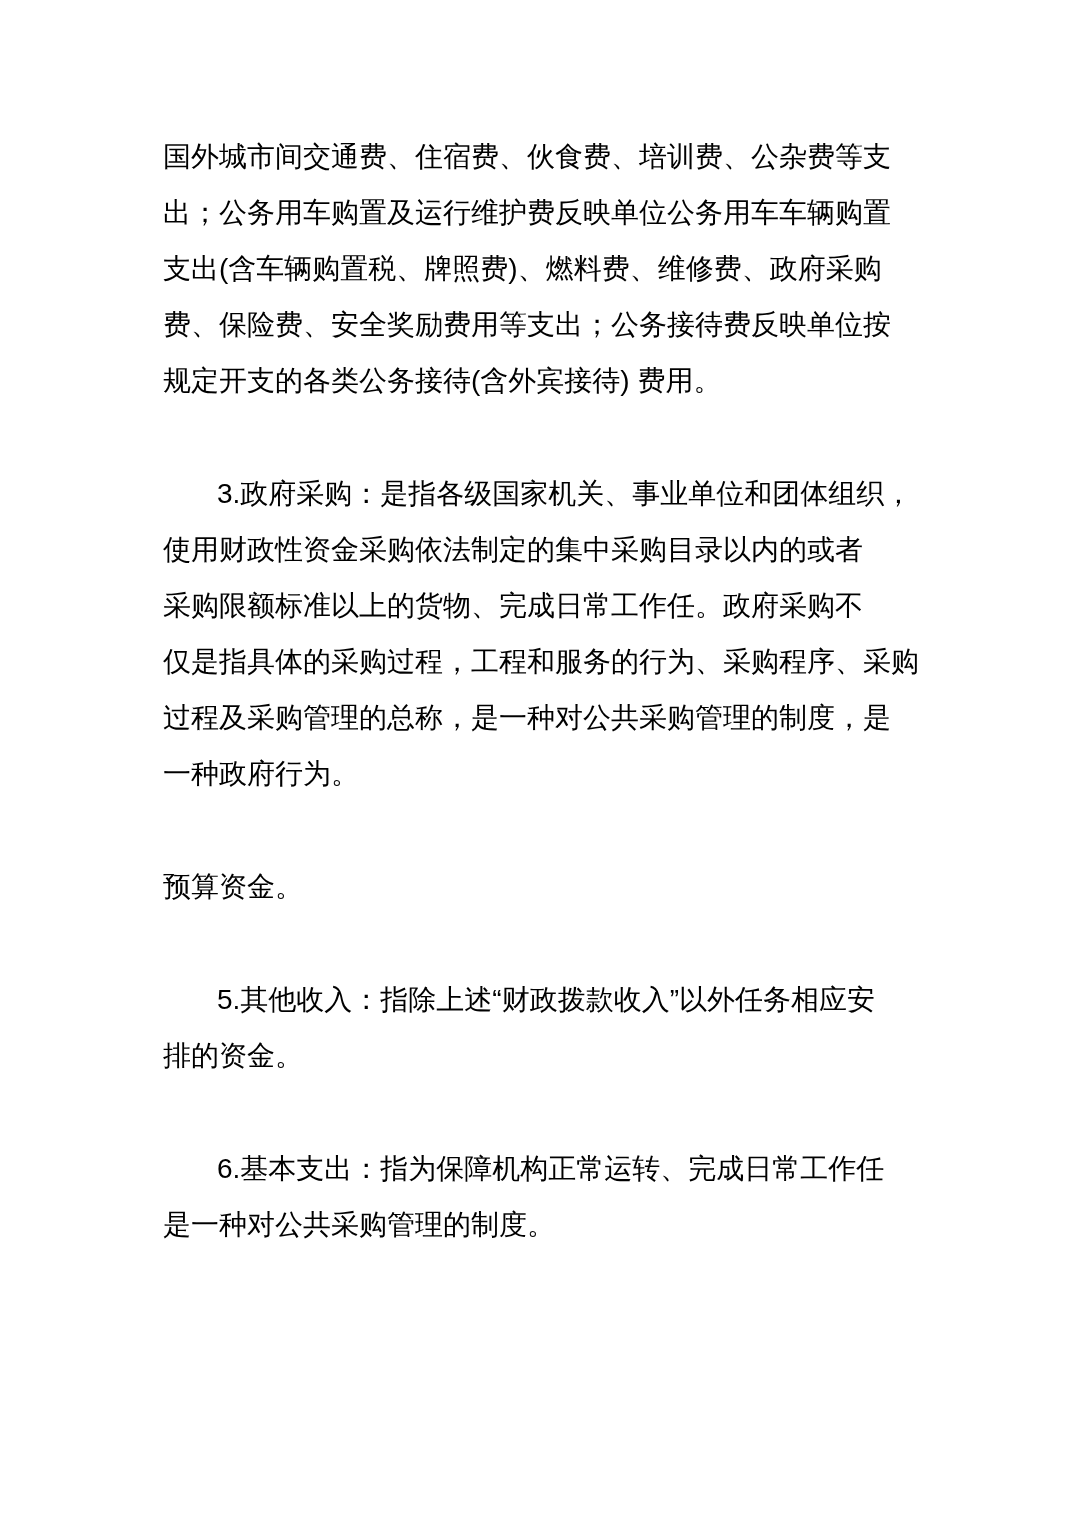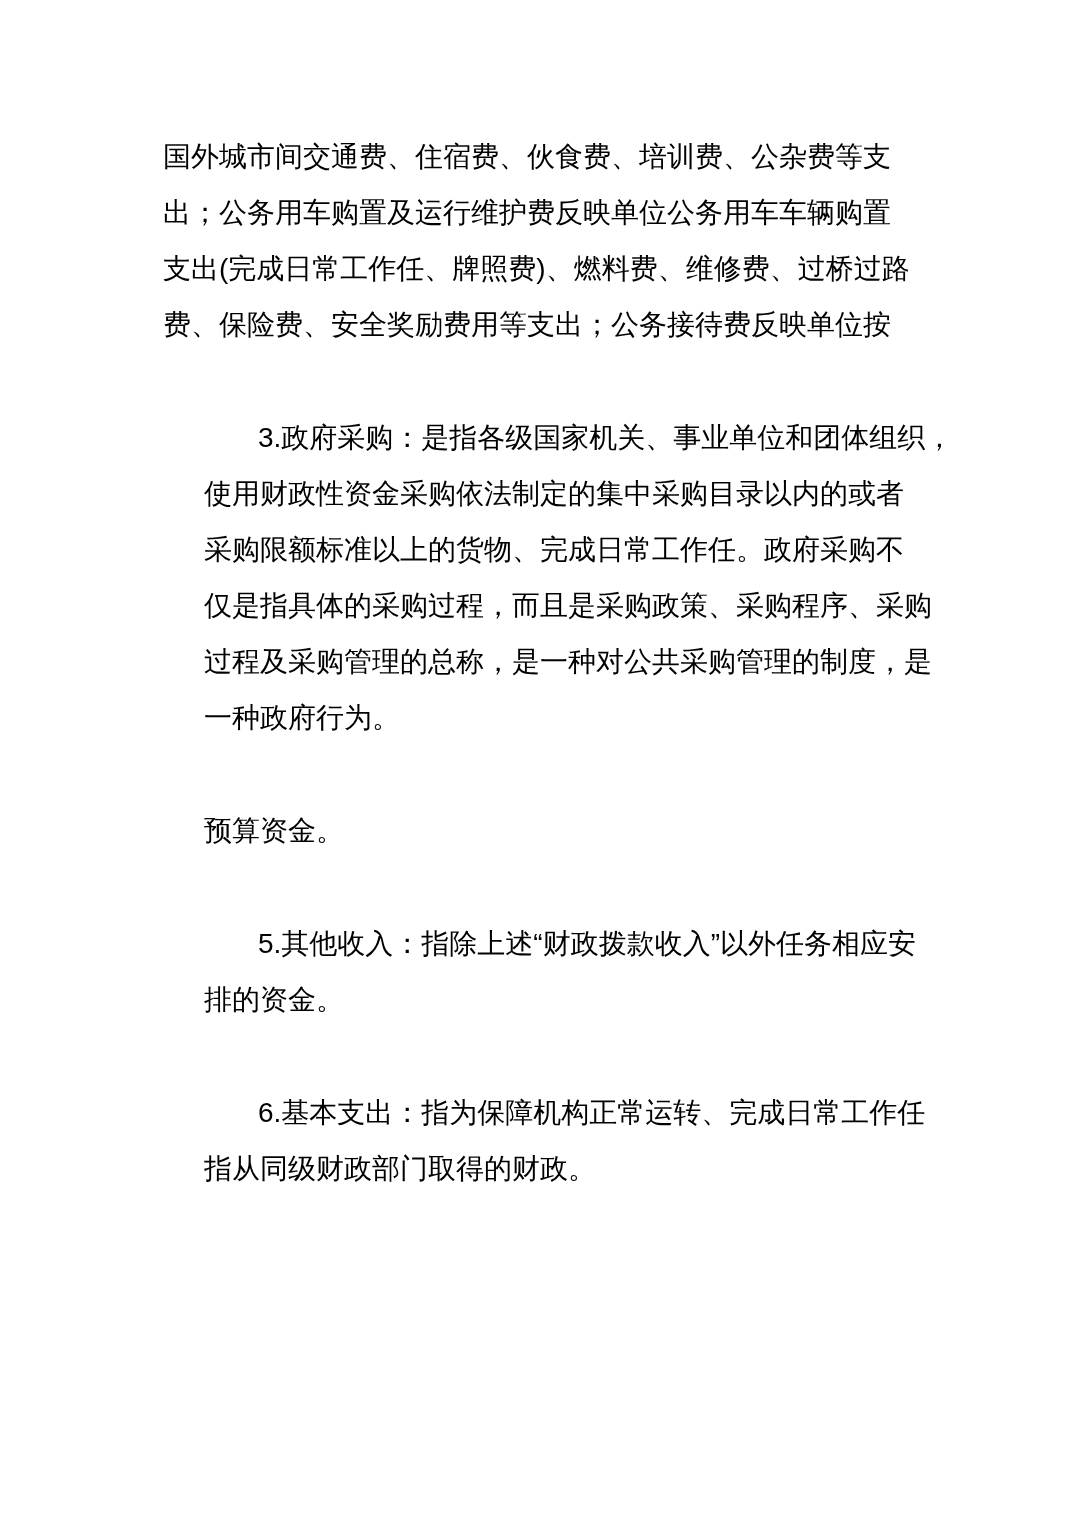--- a/index.html
+++ b/index.html
@@ -23,21 +23,20 @@
   }
   .para {
     margin: 0;
     font-size: 28px;
     line-height: 56px;
     color: #000000;
     letter-spacing: 0;
   }
   .para + .para {
     margin-top: 57px;
-    margin-left: 41px;
   }
   .line {
     display: block;
     white-space: nowrap;
     text-align: justify;
     text-align-last: justify;
   }
   .line.last {
     text-align-last: left;
   }
@@ -46,40 +45,41 @@
   }
 </style>
 </head>
 <body>
 
 <div class="page">
 
   <p class="para">
     <span class="line">国外城市间交通费、住宿费、伙食费、培训费、公杂费等支</span>
     <span class="line">出；公务用车购置及运行维护费反映单位公务用车车辆购置</span>
-    <span class="line">支出(完成日常工作任、牌照费)、燃料费、维修费、过桥过路</span>
+    <span class="line">支出(含车辆购置税、牌照费)、燃料费、维修费、政府采购</span>
     <span class="line">费、保险费、安全奖励费用等支出；公务接待费反映单位按</span>
+    <span class="line last">规定开支的各类公务接待(含外宾接待) 费用。</span>
   </p>
 
   <p class="para">
     <span class="line first-indent">3.政府采购：是指各级国家机关、事业单位和团体组织，</span>
     <span class="line">使用财政性资金采购依法制定的集中采购目录以内的或者</span>
     <span class="line">采购限额标准以上的货物、完成日常工作任。政府采购不</span>
-    <span class="line">仅是指具体的采购过程，而且是采购政策、采购程序、采购</span>
+    <span class="line">仅是指具体的采购过程，工程和服务的行为、采购程序、采购</span>
     <span class="line">过程及采购管理的总称，是一种对公共采购管理的制度，是</span>
     <span class="line last">一种政府行为。</span>
   </p>
 
   <p class="para">
     <span class="line last">预算资金。</span>
   </p>
 
   <p class="para">
     <span class="line first-indent">5.其他收入：指除上述“财政拨款收入”以外任务相应安</span>
     <span class="line last">排的资金。</span>
   </p>
 
   <p class="para">
     <span class="line first-indent">6.基本支出：指为保障机构正常运转、完成日常工作任</span>
-    <span class="line last">指从同级财政部门取得的财政。</span>
+    <span class="line last">是一种对公共采购管理的制度。</span>
   </p>
 
 </div>
 
 </body></html>

